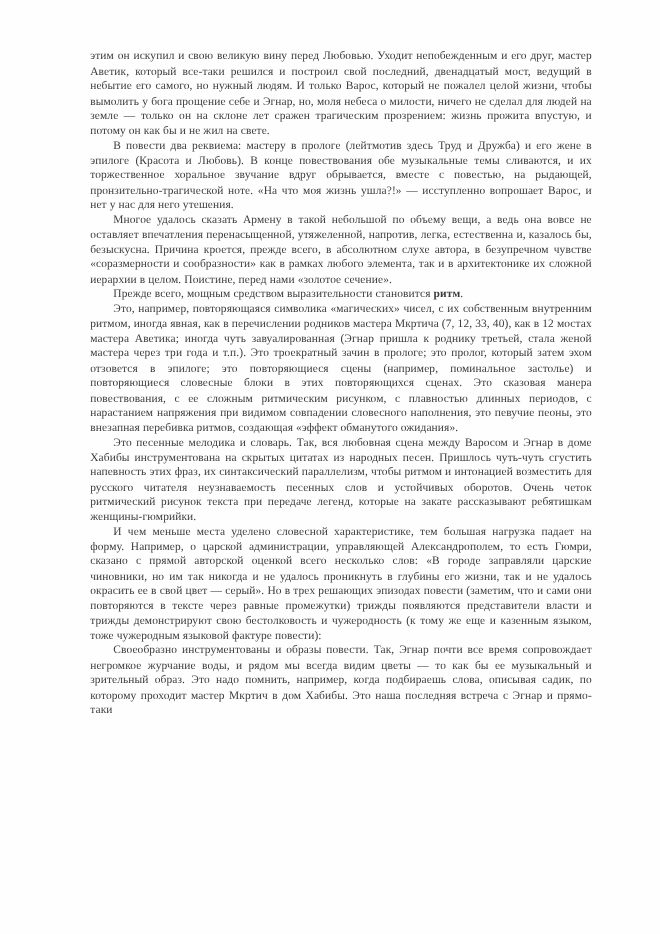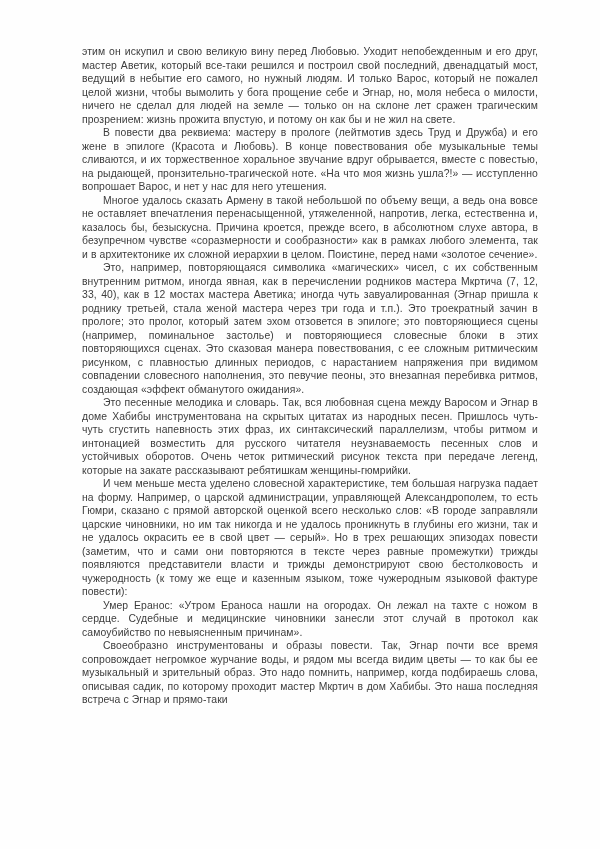--- a/index.html
+++ b/index.html
@@ -6,21 +6,21 @@
     margin: 0;
     padding: 0;
     background: #ffffff;
   }
   .page {
     position: relative;
     width: 600px;
     height: 849px;
     background: #fefefe;
     overflow: hidden;
-    font-family: Liberation Sans, sans-serif;
+    font-family: Liberation Serif, serif;
   }
   .text-column {
     position: absolute;
     top: 45px;
     left: 82px;
     width: 456px;
     color: #3c3c3c;
     font-size: 10.4px;
     line-height: 13.5px;
     text-align: justify;
@@ -39,19 +39,19 @@
   }
 </style>
 </head>
 <body>
 
 <div class="page">
   <div class="text-column" id="text-column" style="color: rgb(60, 60, 60);">
       <p><span>этим он искупил и свою великую вину перед Любовью. Уходит непобежденным и его друг, мастер Аветик, который все-таки решился и построил свой последний, двенадцатый мост, ведущий в небытие его самого, но нужный людям. И только Варос, который не пожалел целой жизни, чтобы вымолить у бога прощение себе и Эгнар, но, моля небеса о милости, ничего не сделал для людей на земле — только он на склоне лет сражен трагическим прозрением: жизнь прожита впустую, и потому он как бы и не жил на свете.</span></p>
       <p class="indent"><span>В повести два реквиема: мастеру в прологе (лейтмотив здесь Труд и Дружба) и его жене в эпилоге (Красота и Любовь). В конце повествования обе музыкальные темы сливаются, и их торжественное хоральное звучание вдруг обрывается, вместе с повестью, на рыдающей, пронзительно-трагической ноте. «На что моя жизнь ушла?!» — исступленно вопрошает Варос, и нет у нас для него утешения.</span></p>
       <p class="indent"><span>Многое удалось сказать Армену в такой небольшой по объему вещи, а ведь она вовсе не оставляет впечатления перенасыщенной, утяжеленной, напротив, легка, естественна и, казалось бы, безыскусна. Причина кроется, прежде всего, в абсолютном слухе автора, в безупречном чувстве «соразмерности и сообразности» как в рамках любого элемента, так и в архитектонике их сложной иерархии в целом. Поистине, перед нами «золотое сечение».</span></p>
+      <p class="indent"><span>Прежде всего, мощным средством выразительности становится </span><span class="bold">ритм</span><span>.</span></p>
       <p class="indent"><span>Это, например, повторяющаяся символика «магических» чисел, с их собственным внутренним ритмом, иногда явная, как в перечислении родников мастера Мкртича (7, 12, 33, 40), как в 12 мостах мастера Аветика; иногда чуть завуалированная (Эгнар пришла к роднику третьей, стала женой мастера через три года и т.п.). Это троекратный зачин в прологе; это пролог, который затем эхом отзовется в эпилоге; это повторяющиеся сцены (например, поминальное застолье) и повторяющиеся словесные блоки в этих повторяющихся сценах. Это сказовая манера повествования, с ее сложным ритмическим рисунком, с плавностью длинных периодов, с нарастанием напряжения при видимом совпадении словесного наполнения, это певучие пеоны, это внезапная перебивка ритмов, создающая «эффект обманутого ожидания».</span></p>
       <p class="indent"><span>Это песенные мелодика и словарь. Так, вся любовная сцена между Варосом и Эгнар в доме Хабибы инструментована на скрытых цитатах из народных песен. Пришлось чуть-чуть сгустить напевность этих фраз, их синтаксический параллелизм, чтобы ритмом и интонацией возместить для русского читателя неузнаваемость песенных слов и устойчивых оборотов. Очень четок ритмический рисунок текста при передаче легенд, которые на закате рассказывают ребятишкам женщины-гюмрийки.</span></p>
       <p class="indent"><span>И чем меньше места уделено словесной характеристике, тем большая нагрузка падает на форму. Например, о царской администрации, управляющей Александрополем, то есть Гюмри, сказано с прямой авторской оценкой всего несколько слов: «В городе заправляли царские чиновники, но им так никогда и не удалось проникнуть в глубины его жизни, так и не удалось окрасить ее в свой цвет — серый». Но в трех решающих эпизодах повести (заметим, что и сами они повторяются в тексте через равные промежутки) трижды появляются представители власти и трижды демонстрируют свою бестолковость и чужеродность (к тому же еще и казенным языком, тоже чужеродным языковой фактуре повести):</span></p>
-      <p class="indent"><span>Умер Еранос: «Утром Ераноса нашли на огородах. Он лежал на тахте с ножом в сердце. Судебные и медицинские чиновники занесли этот случай в протокол как самоубийство по невыясненным причинам».</span></p>
       <p class="indent"><span>Своеобразно инструментованы и образы повести. Так, Эгнар почти все время сопровождает негромкое журчание воды, и рядом мы всегда видим цветы — то как бы ее музыкальный и зрительный образ. Это надо помнить, например, когда подбираешь слова, описывая садик, по которому проходит мастер Мкртич в дом Хабибы. Это наша последняя встреча с Эгнар и прямо-таки</span></p>
     </div>
 </div>
 
 </body></html>

